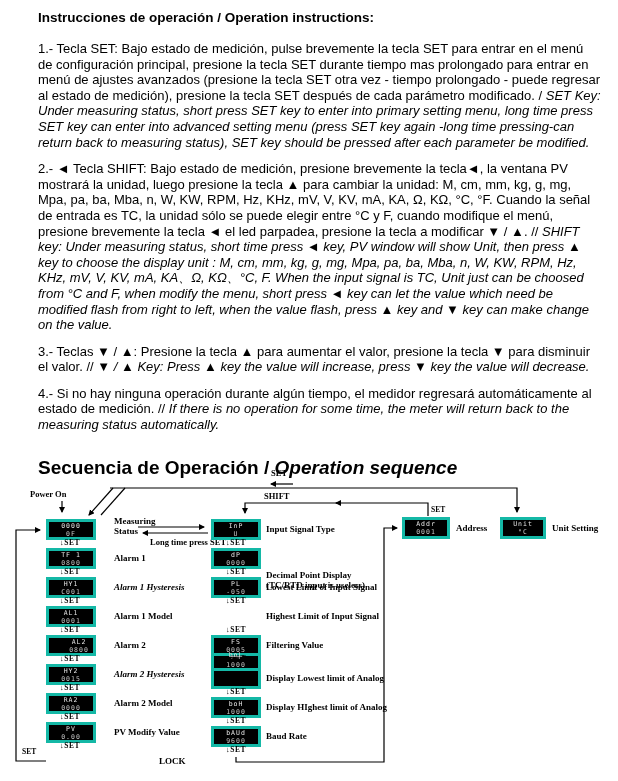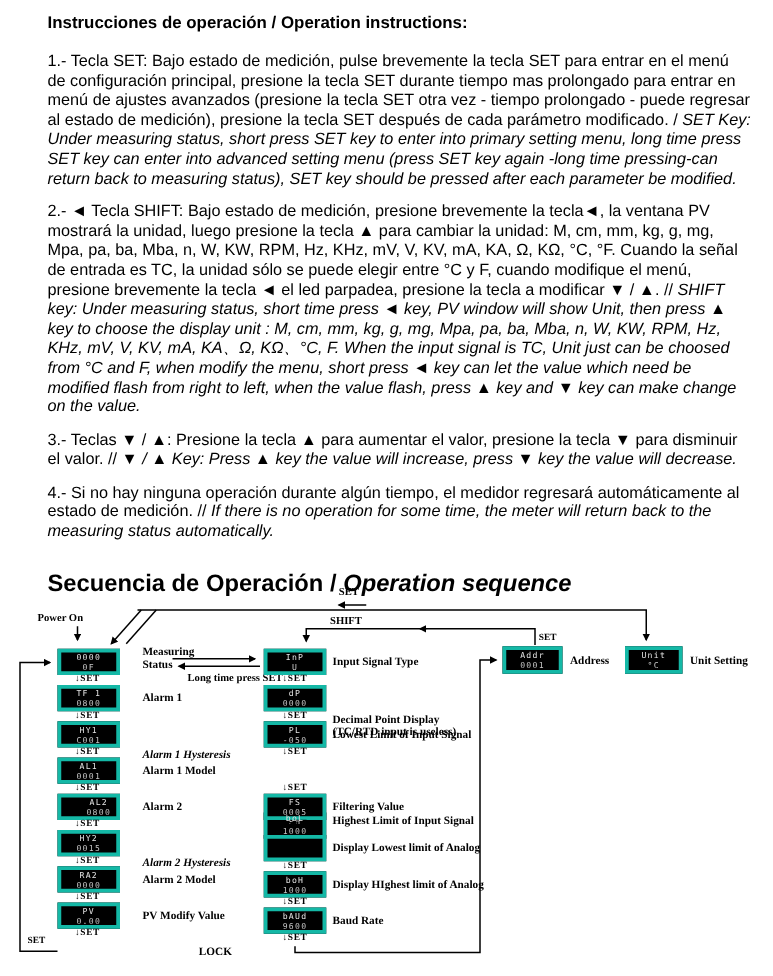--- a/index.html
+++ b/index.html
@@ -14,21 +14,21 @@
 
   .diagram{position:absolute;left:0;top:463px;width:618px;height:318px;}
   .diagram svg{position:absolute;left:0;top:0;}
   .led{position:absolute;background:#000;color:#e3e3e3;
        font-family:"DejaVu Sans Mono", monospace;font-size:6.5px;line-height:8px;
        display:flex;flex-direction:column;align-items:center;justify-content:center;
        letter-spacing:1px;border:3px solid #14b8a6;box-sizing:border-box;}
   .led .lo{color:#c6c6c6;}
   .nlabel{position:absolute;font-family:"Liberation Serif", serif;font-weight:bold;
           font-size:9px;line-height:10px;white-space:normal;}
-  .nlabel.it{font-style:italic;margin-top:16px;}
+  .nlabel.it{font-style:italic;}
   .step{position:absolute;font-family:"Liberation Serif", serif;font-weight:bold;
         font-size:7.5px;line-height:8px;letter-spacing:0.5px;}
   .flabel{position:absolute;font-family:"Liberation Serif", serif;font-weight:bold;
           font-size:8.5px;line-height:9px;}
   .flabel.small{font-size:7.5px;}
 </style>
 </head>
 <body>
 
 <div class="page">
@@ -152,21 +152,21 @@
         <div class="led" style="left: 211px; top: 114px; width: 50px; height: 21px;">
           <div>PL</div>
           <div class="lo">-050</div>
         </div>
         <div class="nlabel" style="left: 266px; top: 119px; width: 150px;">Lowest Limit of Input Signal</div>
         <div class="step" style="left: 226px; top: 134px;">↓SET</div>
         <div class="led" style="left: 211px; top: 143px; width: 50px; height: 21px; margin-top: 44px;">
           <div>PH</div>
           <div class="lo">1000</div>
         </div>
-        <div class="nlabel" style="left: 266px; top: 148px; width: 150px; margin-top: 40px;">Highest Limit of Input Signal</div>
+        <div class="nlabel" style="left: 266px; top: 148px; width: 150px;">Highest Limit of Input Signal</div>
         <div class="step" style="left: 226px; top: 163px;">↓SET</div>
         <div class="led" style="left: 211px; top: 172px; width: 50px; height: 21px;">
           <div>FS</div>
           <div class="lo">0005</div>
         </div>
         <div class="nlabel" style="left: 266px; top: 177px; width: 150px;">Filtering Value</div>
         <div class="step" style="left: 226px; top: 192px;">↓SET</div>
         <div class="led" style="left: 211px; top: 205px; width: 50px; height: 21px; gap: 40px;">
           <div>boL</div>
           <div class="lo">-050</div>

